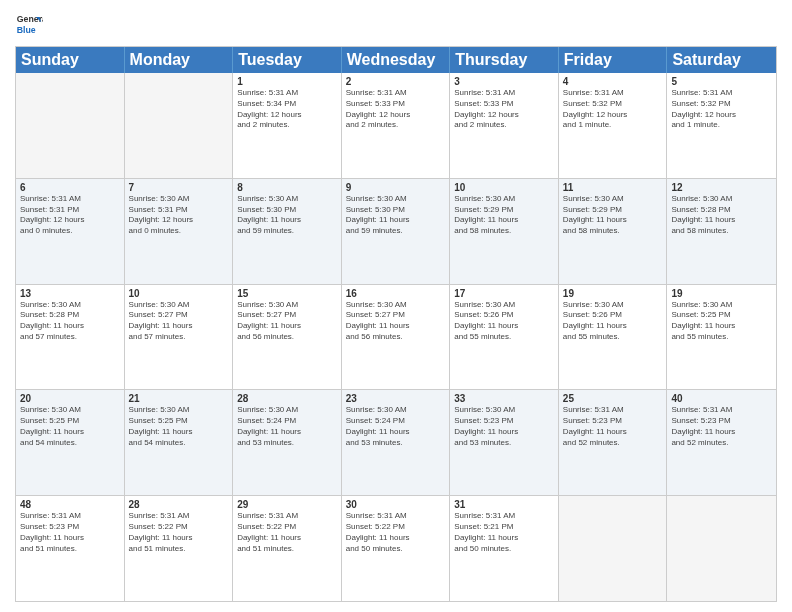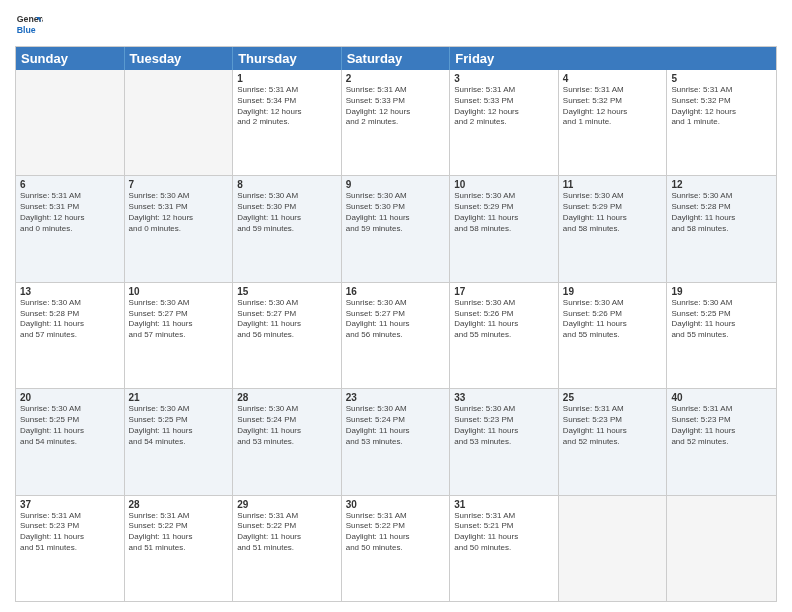--- a/index.html
+++ b/index.html
@@ -60,21 +60,21 @@
       display: flex;
       flex-direction: column;
     }
     .cal-header {
       display: grid;
       grid-template-columns: repeat(7, 1fr);
       background: #3a7abf;
     }
     .cal-header-cell {
       color: #fff;
-      font-size: 13px;
+      font-size: 16px;
       font-weight: bold;
       padding: 4px 5px;
       border-right: 1px solid #5a9ad0;
       text-align: left;
     }
     .cal-header-cell:last-child { border-right: none; }
     .cal-body {
       flex: 1;
       display: flex;
       flex-direction: column;
@@ -137,24 +137,26 @@
     </div>
     <div class="title-section">
       <div class="month-title"></div>
       <div class="subtitle"></div>
     </div>
   </div>
 
   <div class="calendar">
     <div class="cal-header">
     <div class="cal-header-cell">Sunday</div>
+        <div class="cal-header-cell">Monday</div>
         <div class="cal-header-cell">Tuesday</div>
+        <div class="cal-header-cell">Wednesday</div>
         <div class="cal-header-cell">Thursday</div>
+        <div class="cal-header-cell">Friday</div>
         <div class="cal-header-cell">Saturday</div>
-        <div class="cal-header-cell">Friday</div>
       </div>
     <div class="cal-body">
     <div class="cal-row">
           <div class="cal-cell empty"></div>
           <div class="cal-cell empty"></div>
           <div class="cal-cell">
             <div class="cell-day">1</div>
             <div class="cell-info" style="white-space: pre-line;">Sunrise: 5:31 AM
 Sunset: 5:34 PM
 Daylight: 12 hours
@@ -337,21 +339,21 @@
           <div class="cal-cell">
             <div class="cell-day">40</div>
             <div class="cell-info" style="white-space: pre-line;">Sunrise: 5:31 AM
 Sunset: 5:23 PM
 Daylight: 11 hours
 and 52 minutes.</div>
           </div>
         </div>
         <div class="cal-row">
           <div class="cal-cell">
-            <div class="cell-day">37</div>
+            <div class="cell-day">48</div>
             <div class="cell-info" style="white-space: pre-line;">Sunrise: 5:31 AM
 Sunset: 5:23 PM
 Daylight: 11 hours
 and 51 minutes.</div>
           </div>
           <div class="cal-cell">
             <div class="cell-day">28</div>
             <div class="cell-info" style="white-space: pre-line;">Sunrise: 5:31 AM
 Sunset: 5:22 PM
 Daylight: 11 hours

